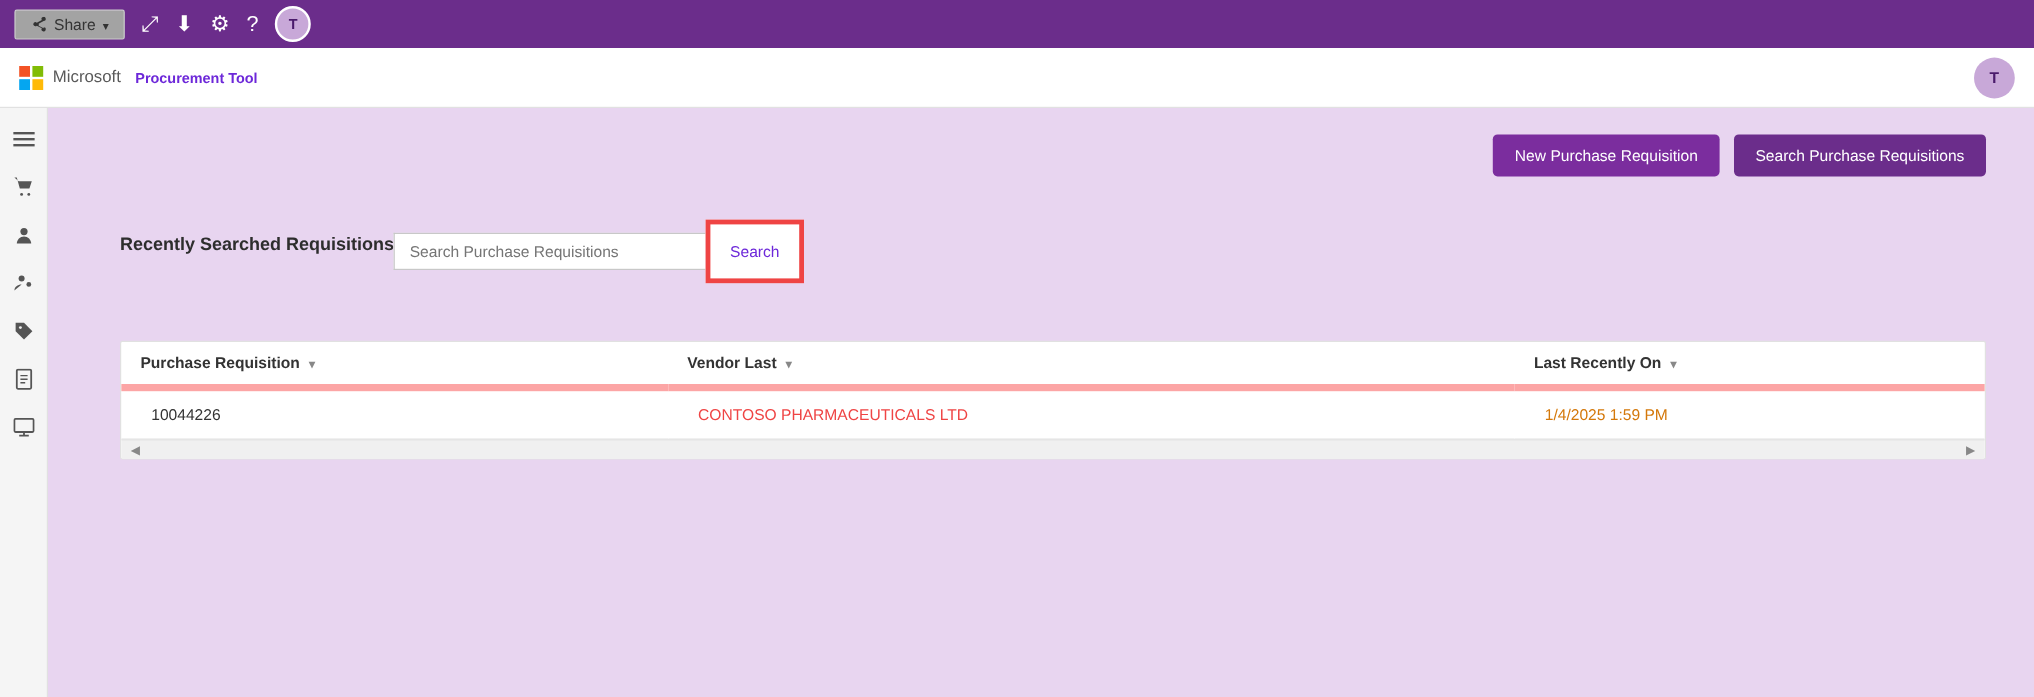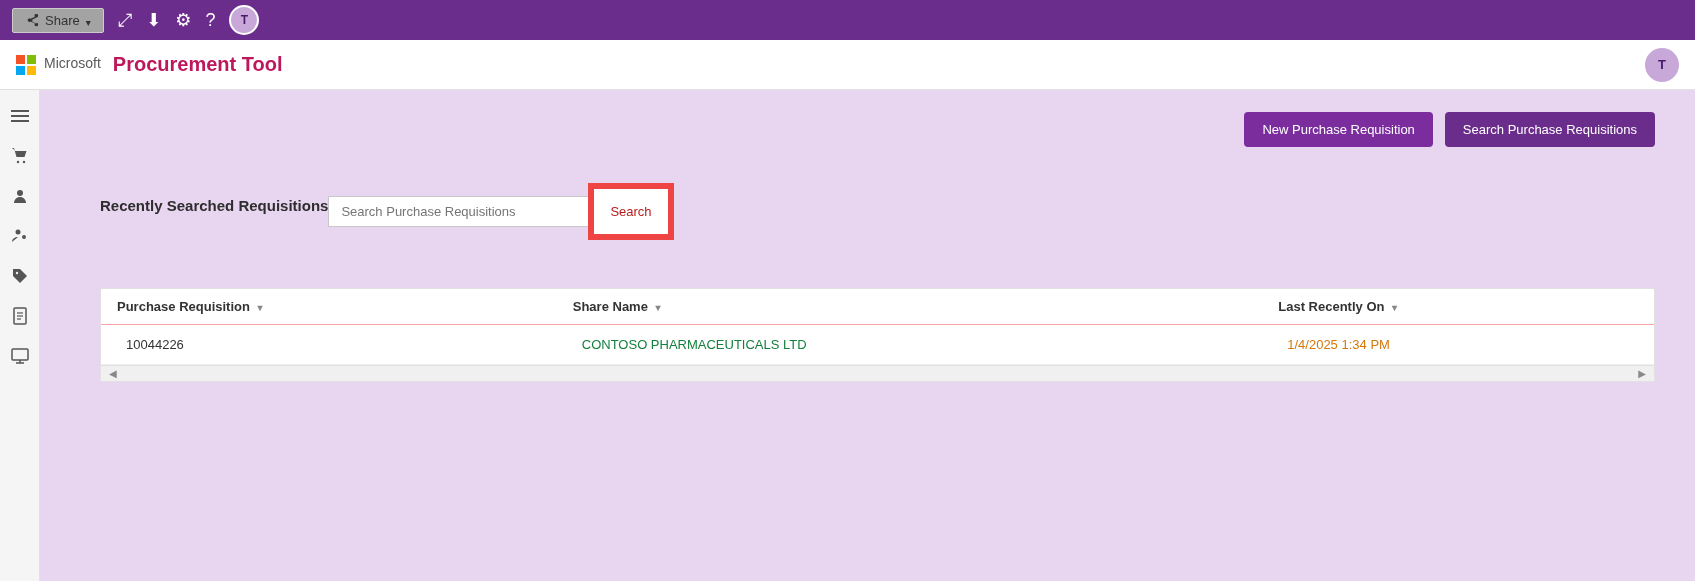--- a/index.html
+++ b/index.html
@@ -95,21 +95,21 @@
       grid-template-rows: 1fr 1fr;
       width: 20px; height: 20px;
       gap: 2px;
     }
     .ms-sq { display: block; }
     .ms-sq:nth-child(1) { background: #f35325; }
     .ms-sq:nth-child(2) { background: #81bc06; }
     .ms-sq:nth-child(3) { background: #05a6f0; }
     .ms-sq:nth-child(4) { background: #ffba08; }
     .ms-logo-text { font-size: 14px; color: #5a5a5a; font-weight: 400; }
-    .app-header-title { font-size: 20px; font-weight: 600; color: #be185d; }
+    .app-header-title { font-size: 12px; font-weight: 600; color: #6d28d9; }
     .app-header-right { margin-left: auto; }
     .app-header-avatar {
       width: 34px; height: 34px; border-radius: 50%;
       background: #c8a8d8; cursor: pointer;
       display: flex; align-items: center; justify-content: center;
       font-size: 13px; color: #4a1a6b; font-weight: bold;
     }
 
     
     .main-layout {
@@ -182,25 +182,25 @@
       padding: 7px 12px;
       font-size: 13px;
       width: 260px;
       color: #999;
       outline: none;
       background: white;
       border-right: none;
     }
     .search-btn {
       background: white;
-      border: 6px solid #ef4444;
+      border: 4px solid #ef4444;
       padding: 15px 16px;
       font-size: 13px;
       cursor: pointer;
-      color: #b91c1c;
+      color: #6d28d9;
       font-weight: 500;
     }
 
     .table-container {
       background: white;
       border: 1px solid #e1e1e1;
       border-radius: 2px;
       clear: both;
       margin-top: 48px;
       overflow-x: auto;
@@ -209,31 +209,31 @@
     .data-table {
       width: 100%;
       border-collapse: collapse;
     }
     .data-table th {
       text-align: left;
       padding: 10px 16px;
       font-size: 13px;
       font-weight: 600;
       color: #333;
-      border-bottom: 1px solid #fca5a5;
+      border-bottom: 6px solid #fca5a5;
       white-space: nowrap;
     }
     .data-table th .sort-icon { font-size: 10px; margin-left: 4px; color: #888; }
     .data-table td {
       padding: 12px 25px;
       font-size: 13px;
       color: #333;
       border-bottom: 1px solid #f0f0f0;
     }
-    .data-table td.vendor-cell { color: #15803d; }
+    .data-table td.vendor-cell { color: #ef4444; }
     .data-table td.date-cell { color: #d4780a; }
 
     .scroll-bar-area {
       height: 16px;
       background: #f0f0f0;
       border-top: 1px solid #e1e1e1;
       display: flex;
       align-items: center;
       padding: 0 8px;
       justify-content: space-between;
@@ -357,34 +357,34 @@
 
     <div class="table-container">
       <table class="data-table">
         <thead>
           <tr>
             <th>
               <span>Purchase Requisition</span>
               <span class="sort-icon">▾</span>
             </th>
             <th>
-              <span>Share Name</span>
+              <span>Vendor Last</span>
               <span class="sort-icon">▾</span>
             </th>
             <th>
               <span>Last Recently On</span>
               <span class="sort-icon">▾</span>
             </th>
           </tr>
         </thead>
         <tbody>
           <tr>
             <td>10044226</td>
             <td class="vendor-cell">CONTOSO PHARMACEUTICALS LTD</td>
-            <td class="date-cell">1/4/2025 1:34 PM</td>
+            <td class="date-cell">1/4/2025 1:59 PM</td>
           </tr>
         </tbody>
       </table>
       <div class="scroll-bar-area">
         <span class="scroll-arrow">◀</span>
         <span class="scroll-arrow">▶</span>
       </div>
     </div>
   </div>
 </div>

